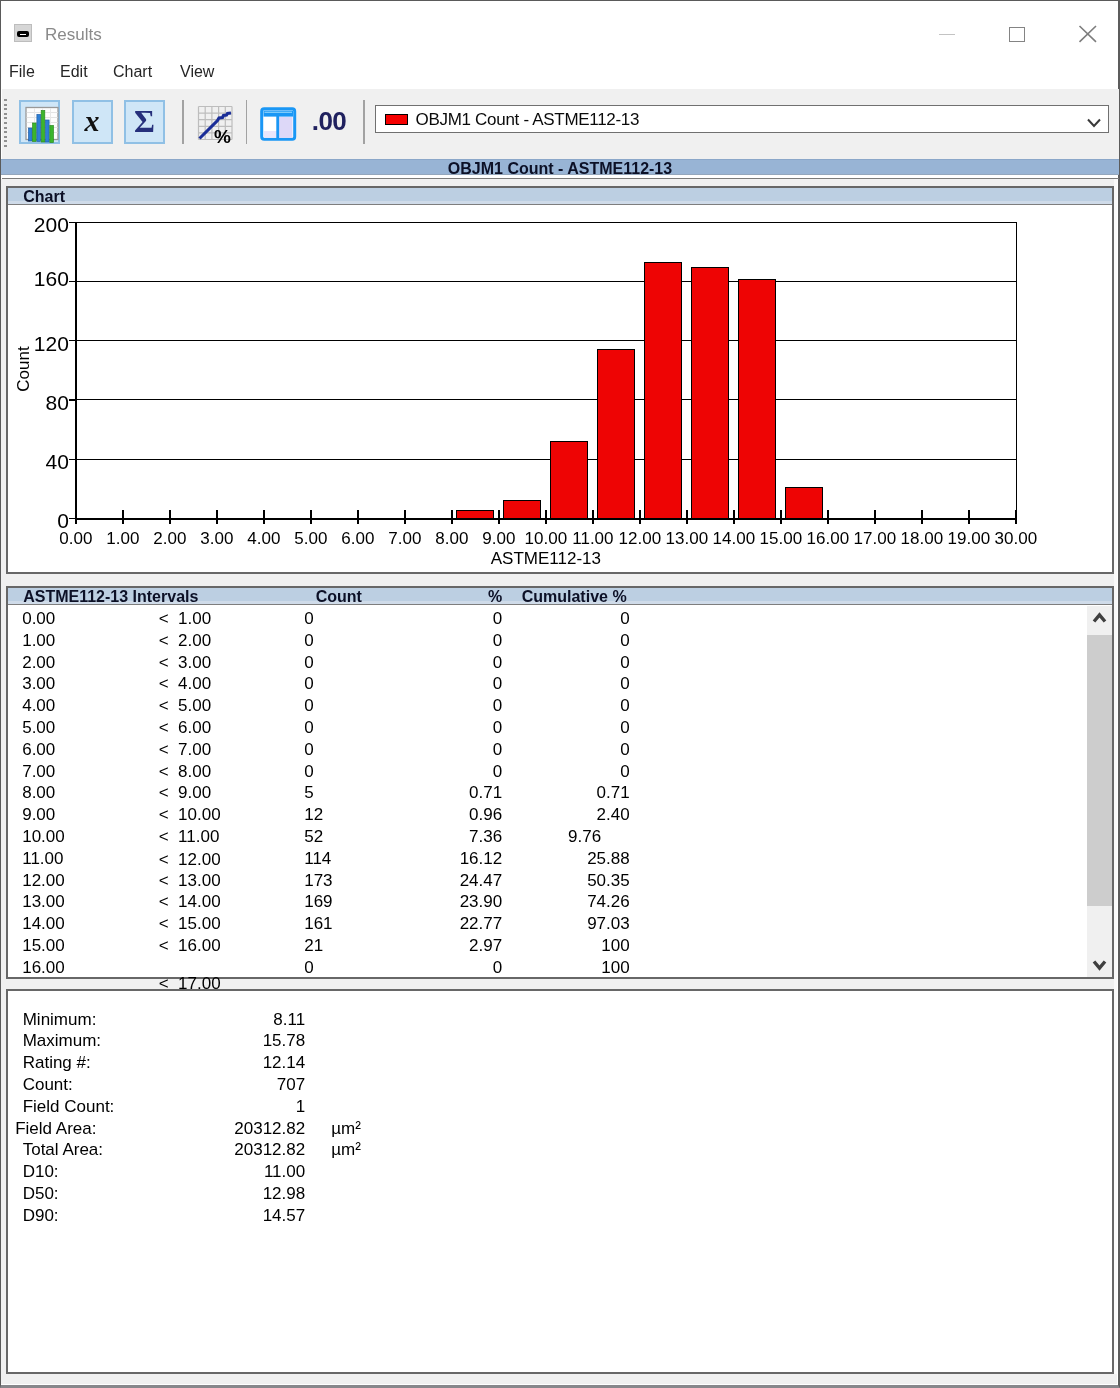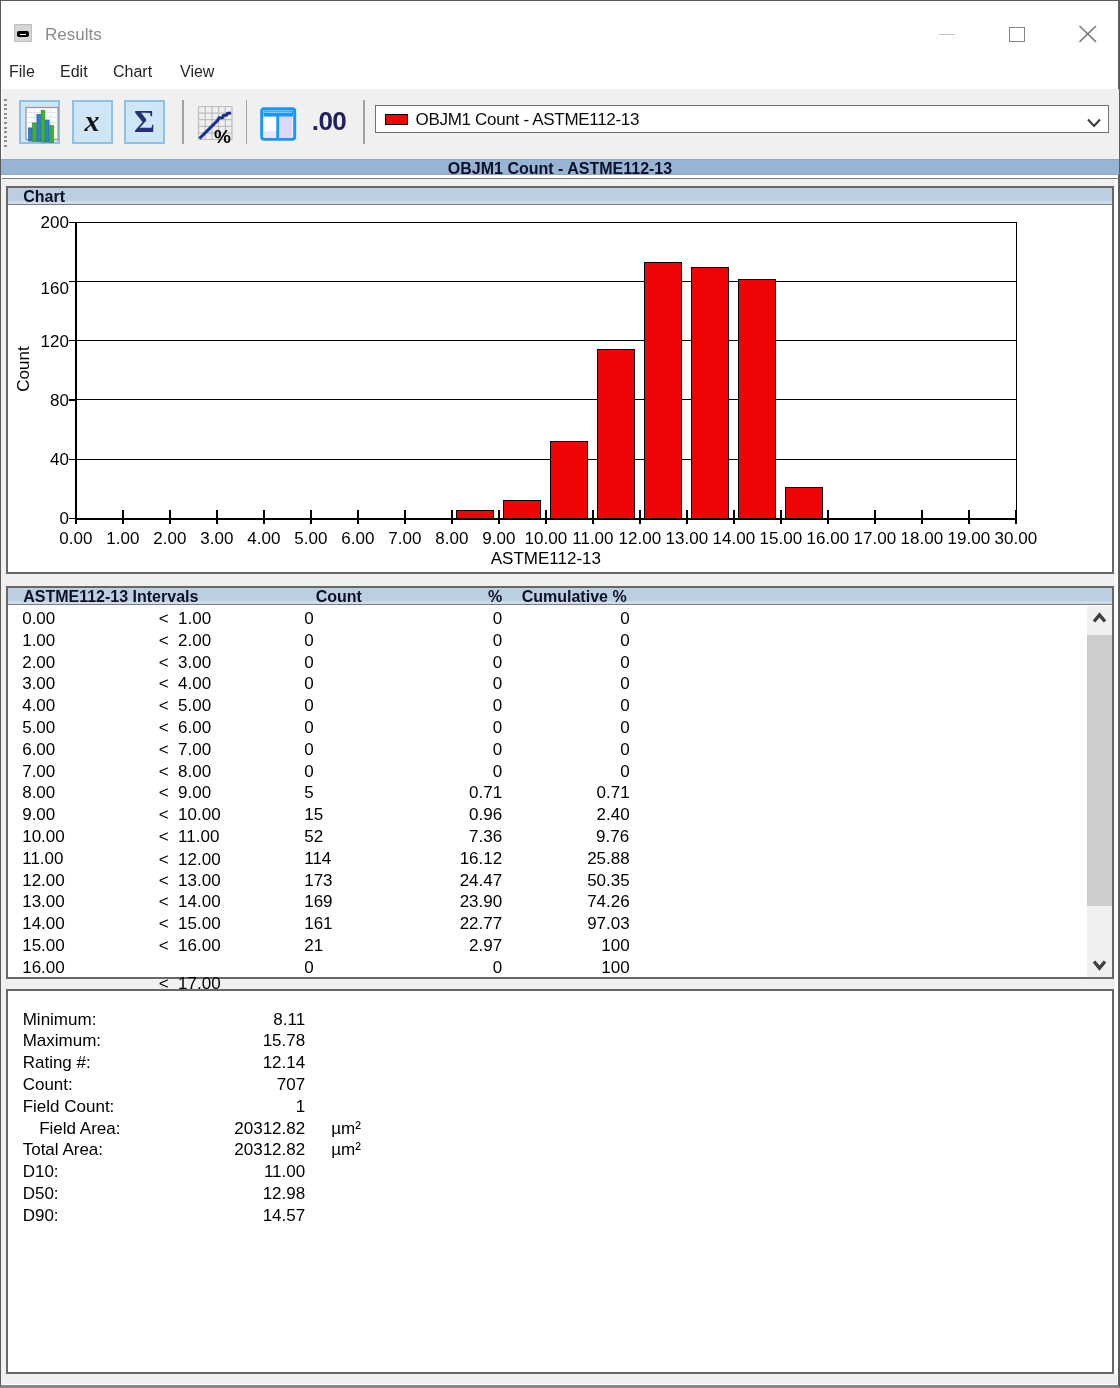--- a/index.html
+++ b/index.html
@@ -44,21 +44,21 @@
 
 .panel { position:absolute; left:5.2px; width:1108px; background:#fff;
   border:2px solid #676767; }
 .phdr { position:absolute; left:0; top:0; width:100%; height:17px;
   background:linear-gradient(#bccfe2 0 82%,#cfdbe9 82% 100%); border-bottom:1.4px solid #7e7e7e; }
 .phdr span { position:absolute; left:15px; top:0px; font-size:16px;
   font-weight:bold; color:#0c1026; line-height:17px; }
 
 .gline { position:absolute; background:#000; height:1.2px; }
 .axis  { position:absolute; background:#000; }
-.ylab  { position:absolute; width:40px; text-align:right; font-size:17px;
+.ylab  { position:absolute; width:40px; text-align:right; font-size:21px;
   color:#000; }
 .xlab  { position:absolute; width:48px; text-align:center; font-size:17px; color:#000; }
 .bar   { position:absolute; background:#ee0404; border:1.4px solid #000;
   border-bottom:none; }
 .ytick { position:absolute; width:5.5px; height:1.4px; background:#000; }
 .xtick { position:absolute; width:1.4px; height:14px; background:#000; }
 
 .cell { position:absolute; font-size:17px; color:#000; white-space:pre; }
 .ra { text-align:right; }
 
@@ -137,21 +137,21 @@
 <div class="gline" style="left:67.7px;top:33.5px;width:940.0px"></div>
 <div class="gline" style="left:67.7px;top:92.8px;width:940.0px"></div>
 <div class="gline" style="left:67.7px;top:152.0px;width:940.0px"></div>
 <div class="gline" style="left:67.7px;top:211.3px;width:940.0px"></div>
 <div class="gline" style="left:67.7px;top:270.5px;width:940.0px"></div>
 <div class="axis" style="left:66.7px;top:33.5px;width:2px;height:296.3px"></div>
 <div class="axis" style="left:1007.7px;top:33.5px;width:1.4px;height:296.3px"></div>
 <div class="axis" style="left:66.7px;top:329.8px;width:942.0px;height:2px"></div>
 <div class="ylab" style="left:20.7px;top:25.0px">200</div>
 <div class="ytick" style="left:61.2px;top:33.5px"></div>
-<div class="ylab" style="left:20.7px;top:91px">160</div>
+<div class="ylab" style="left:20.7px;top:79px">160</div>
 <div class="ytick" style="left:61.2px;top:92.8px"></div>
 <div class="ylab" style="left:20.7px;top:143.5px">120</div>
 <div class="ytick" style="left:61.2px;top:152.0px"></div>
 <div class="ylab" style="left:20.7px;top:202.8px">80</div>
 <div class="ytick" style="left:61.2px;top:211.3px"></div>
 <div class="ylab" style="left:20.7px;top:262.0px">40</div>
 <div class="ytick" style="left:61.2px;top:270.5px"></div>
 <div class="ylab" style="left:20.7px;top:321.3px">0</div>
 <div class="ytick" style="left:61.2px;top:329.8px"></div>
 <div class="abs" style="left:-14.0px;top:170.5px;width:60px;text-align:center;font-size:17px;transform:rotate(-90deg)">Count</div>
@@ -254,28 +254,28 @@
 <div class="cell" style="left:296px;top:174.0px">0</div>
 <div class="cell ra" style="left:414px;top:174.0px;width:80px">0</div>
 <div class="cell ra" style="left:541.5px;top:174.0px;width:80px">0</div>
 <div class="cell" style="left:14px;top:195.8px">8.00</div>
 <div class="cell" style="left:150.5px;top:195.8px">&lt;  9.00</div>
 <div class="cell" style="left:296px;top:195.8px">5</div>
 <div class="cell ra" style="left:414px;top:195.8px;width:80px">0.71</div>
 <div class="cell ra" style="left:541.5px;top:195.8px;width:80px">0.71</div>
 <div class="cell" style="left:14px;top:217.6px">9.00</div>
 <div class="cell" style="left:150.5px;top:217.6px">&lt;  10.00</div>
-<div class="cell" style="left:296px;top:217.6px">15</div>
+<div class="cell" style="left:296px;top:217.6px">12</div>
 <div class="cell ra" style="left:414px;top:217.6px;width:80px">0.96</div>
 <div class="cell ra" style="left:541.5px;top:217.6px;width:80px">2.40</div>
 <div class="cell" style="left:14px;top:239.4px">10.00</div>
 <div class="cell" style="left:150.5px;top:239.4px">&lt;  11.00</div>
 <div class="cell" style="left:296px;top:239.4px">52</div>
 <div class="cell ra" style="left:414px;top:239.4px;width:80px">7.36</div>
-<div class="cell ra" style="left:541px;top:239.4px;width:80px">9.76</div>
+<div class="cell ra" style="left:513px;top:239.4px;width:80px">9.76</div>
 <div class="cell" style="left:14px;top:261.2px">11.00</div>
 <div class="cell" style="left:150.5px;top:262px">&lt;  12.00</div>
 <div class="cell" style="left:296px;top:261.2px">114</div>
 <div class="cell ra" style="left:414px;top:261.2px;width:80px">16.12</div>
 <div class="cell ra" style="left:541.5px;top:261.2px;width:80px">25.88</div>
 <div class="cell" style="left:14px;top:283.0px">12.00</div>
 <div class="cell" style="left:150.5px;top:283.0px">&lt;  13.00</div>
 <div class="cell" style="left:296px;top:283.0px">173</div>
 <div class="cell ra" style="left:414px;top:283.0px;width:80px">24.47</div>
 <div class="cell ra" style="left:541.5px;top:283.0px;width:80px">50.35</div>
@@ -313,21 +313,21 @@
 <div class="cell" style="left:14.5px;top:18.5px">Minimum:</div>
 <div class="cell ra" style="left:217px;top:18.5px;width:80px">8.11</div>
 <div class="cell" style="left:14.5px;top:40.3px">Maximum:</div>
 <div class="cell ra" style="left:217px;top:40.3px;width:80px">15.78</div>
 <div class="cell" style="left:14.5px;top:62.1px">Rating #:</div>
 <div class="cell ra" style="left:217px;top:62.1px;width:80px">12.14</div>
 <div class="cell" style="left:14.5px;top:83.9px">Count:</div>
 <div class="cell ra" style="left:217px;top:83.9px;width:80px">707</div>
 <div class="cell" style="left:14.5px;top:105.7px">Field Count:</div>
 <div class="cell ra" style="left:217px;top:105.7px;width:80px">1</div>
-<div class="cell" style="left:31px;top:127.5px">Field Area:</div>
+<div class="cell" style="left:7px;top:127.5px">Field Area:</div>
 <div class="cell ra" style="left:217px;top:127.5px;width:80px">20312.82</div>
 <div class="cell" style="left:323px;top:127.5px">µm²</div>
 <div class="cell" style="left:14.5px;top:149.3px">Total Area:</div>
 <div class="cell ra" style="left:217px;top:149.3px;width:80px">20312.82</div>
 <div class="cell" style="left:323px;top:149.3px">µm²</div>
 <div class="cell" style="left:14.5px;top:171.1px">D10:</div>
 <div class="cell ra" style="left:217px;top:171.1px;width:80px">11.00</div>
 <div class="cell" style="left:14.5px;top:192.9px">D50:</div>
 <div class="cell ra" style="left:217px;top:192.9px;width:80px">12.98</div>
 <div class="cell" style="left:14.5px;top:214.7px">D90:</div>

